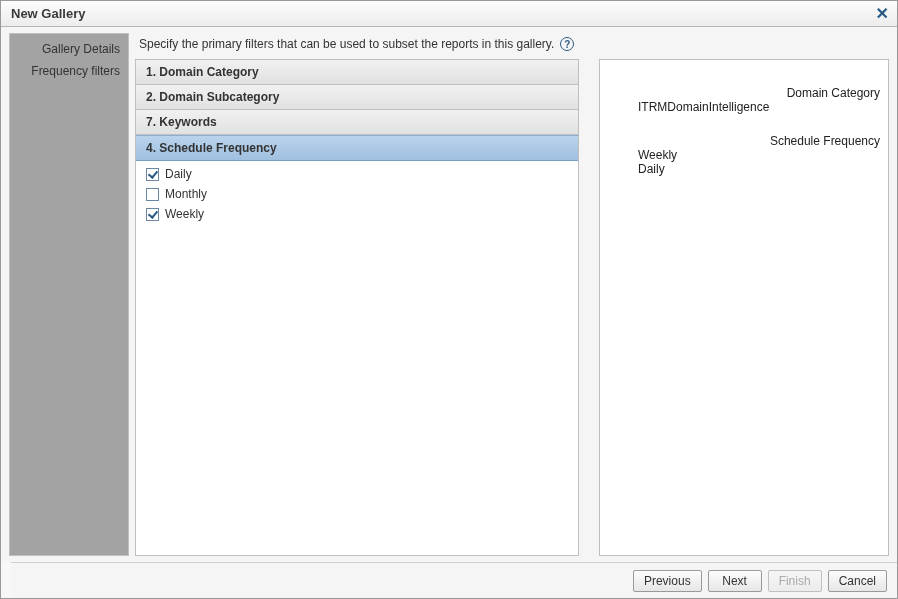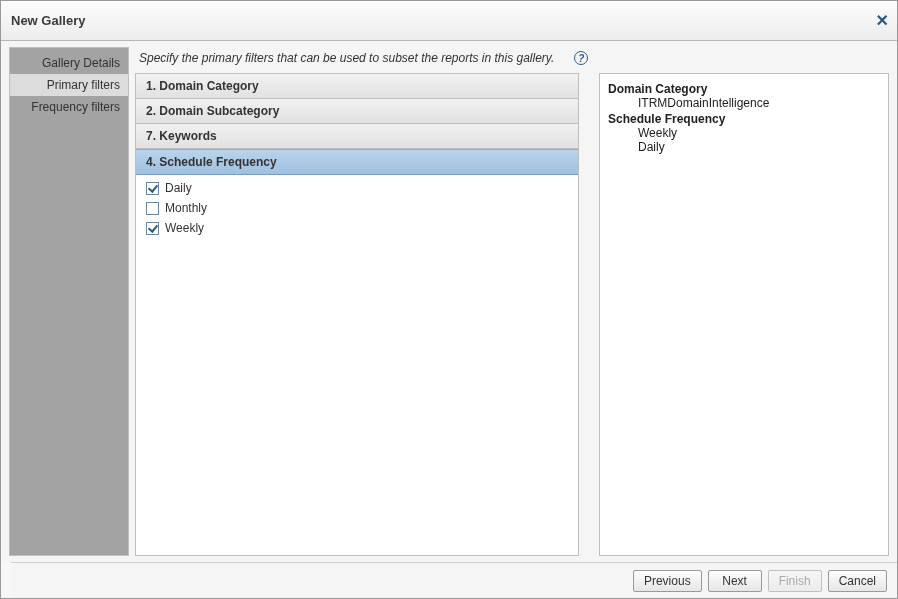--- a/index.html
+++ b/index.html
@@ -12,21 +12,21 @@
   }
   .dialog {
     width: 898px;
     height: 599px;
     background: #f7f7f7;
     display: flex;
     flex-direction: column;
     border: 1px solid #999;
   }
   .title-bar {
-    height: 40px;
+    height: 26px;
     background: linear-gradient(to bottom, #fdfdfd, #ececec);
     border-bottom: 1px solid #b5b5b5;
     display: flex;
     align-items: center;
     justify-content: space-between;
     padding: 0 8px 0 10px;
   }
   .title-text {
     font-weight: bold;
     font-size: 13px;
@@ -70,22 +70,21 @@
     display: flex;
     flex-direction: column;
     position: relative;
   }
   .instructions {
     font-size: 12px;
     color: #333;
     padding: 4px 0 8px 4px;
     display: flex;
     align-items: center;
-    gap: 20px;
-    font-style: italic;
+    gap: 6px;
   }
   .help-icon {
     display: inline-flex;
     width: 14px;
     height: 14px;
     border: 1.4px solid #2b5b84;
     border-radius: 50%;
     color: #2b5b84;
     align-items: center;
     justify-content: center;
@@ -172,21 +171,21 @@
   }
   .sel-box {
     flex: 1;
     border: 1px solid #bfbfbf;
     background: #fff;
     padding: 6px 8px;
     font-size: 12px;
     color: #222;
     overflow: auto;
   }
-  .sel-group { font-weight: bold; margin-top: 2px; }
+  .sel-group { font-weight: normal; margin-top: 20px; text-align: right; }
   .sel-val { margin-left: 30px; font-weight: normal; }
   .button-bar {
     height: 36px;
     border-top: 1px solid #cfcfcf;
     display: flex;
     align-items: center;
     justify-content: flex-end;
     gap: 6px;
     padding: 0 10px;
     background: #f5f5f5;
@@ -221,21 +220,20 @@
 
   <div class="title-bar">
     <span class="title-text">New Gallery</span>
     <span class="close-btn">✕</span>
   </div>
 
   <div class="dialog-body">
 
     <div class="sidebar">
       <div class="side-item">Gallery Details</div>
-      <div class="side-item active">Primary filters</div>
       <div class="side-item">Frequency filters</div>
     </div>
 
     <div class="content">
 
       <div class="instructions">
         <span>Specify the primary filters that can be used to subset the reports in this gallery.</span>
         <span class="help-icon">?</span>
       </div>
 

